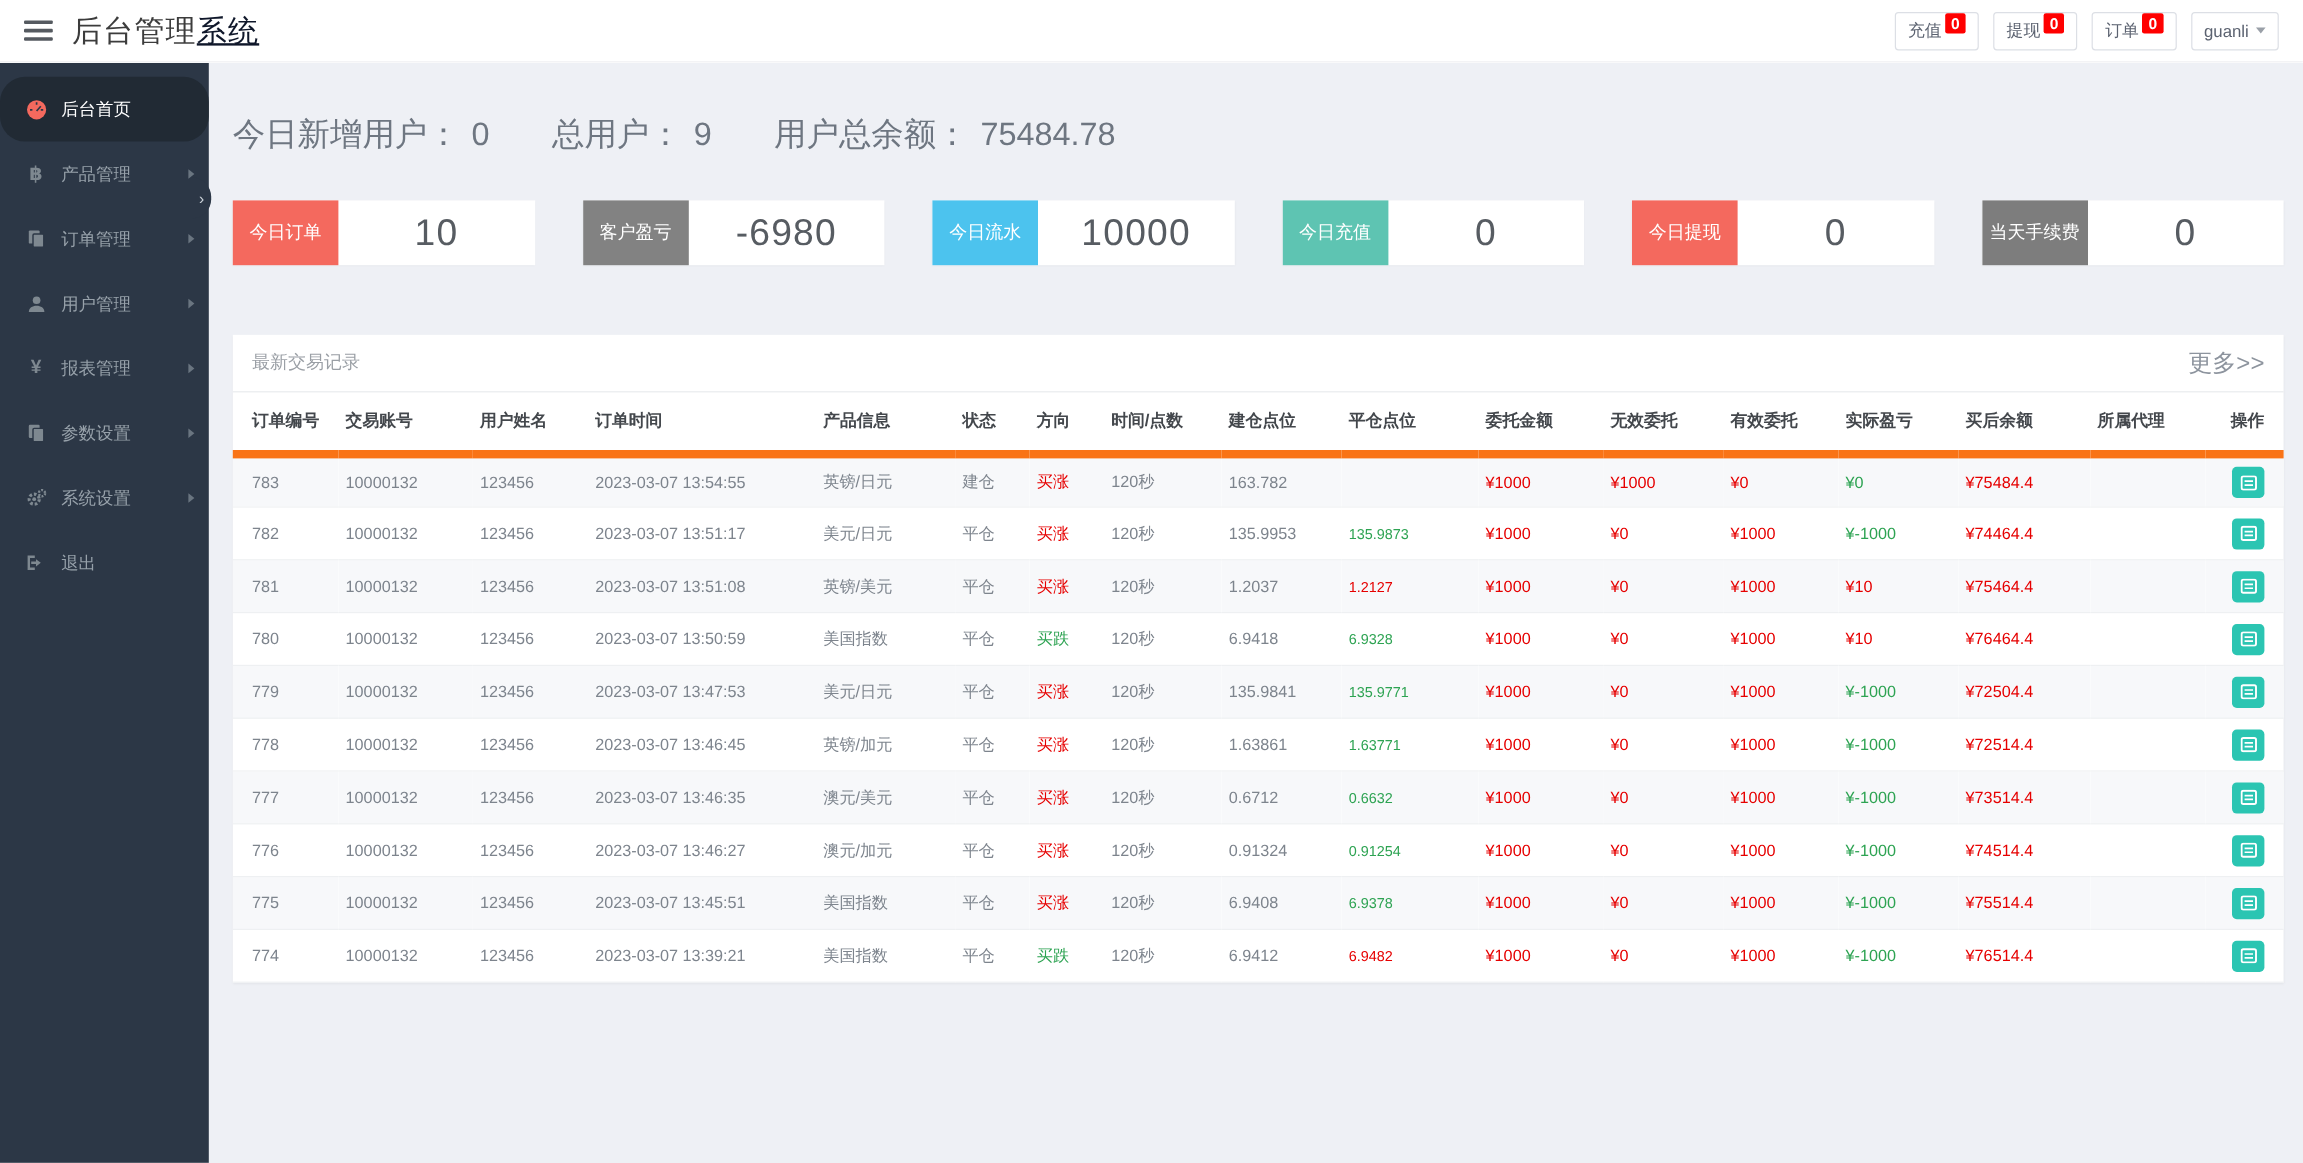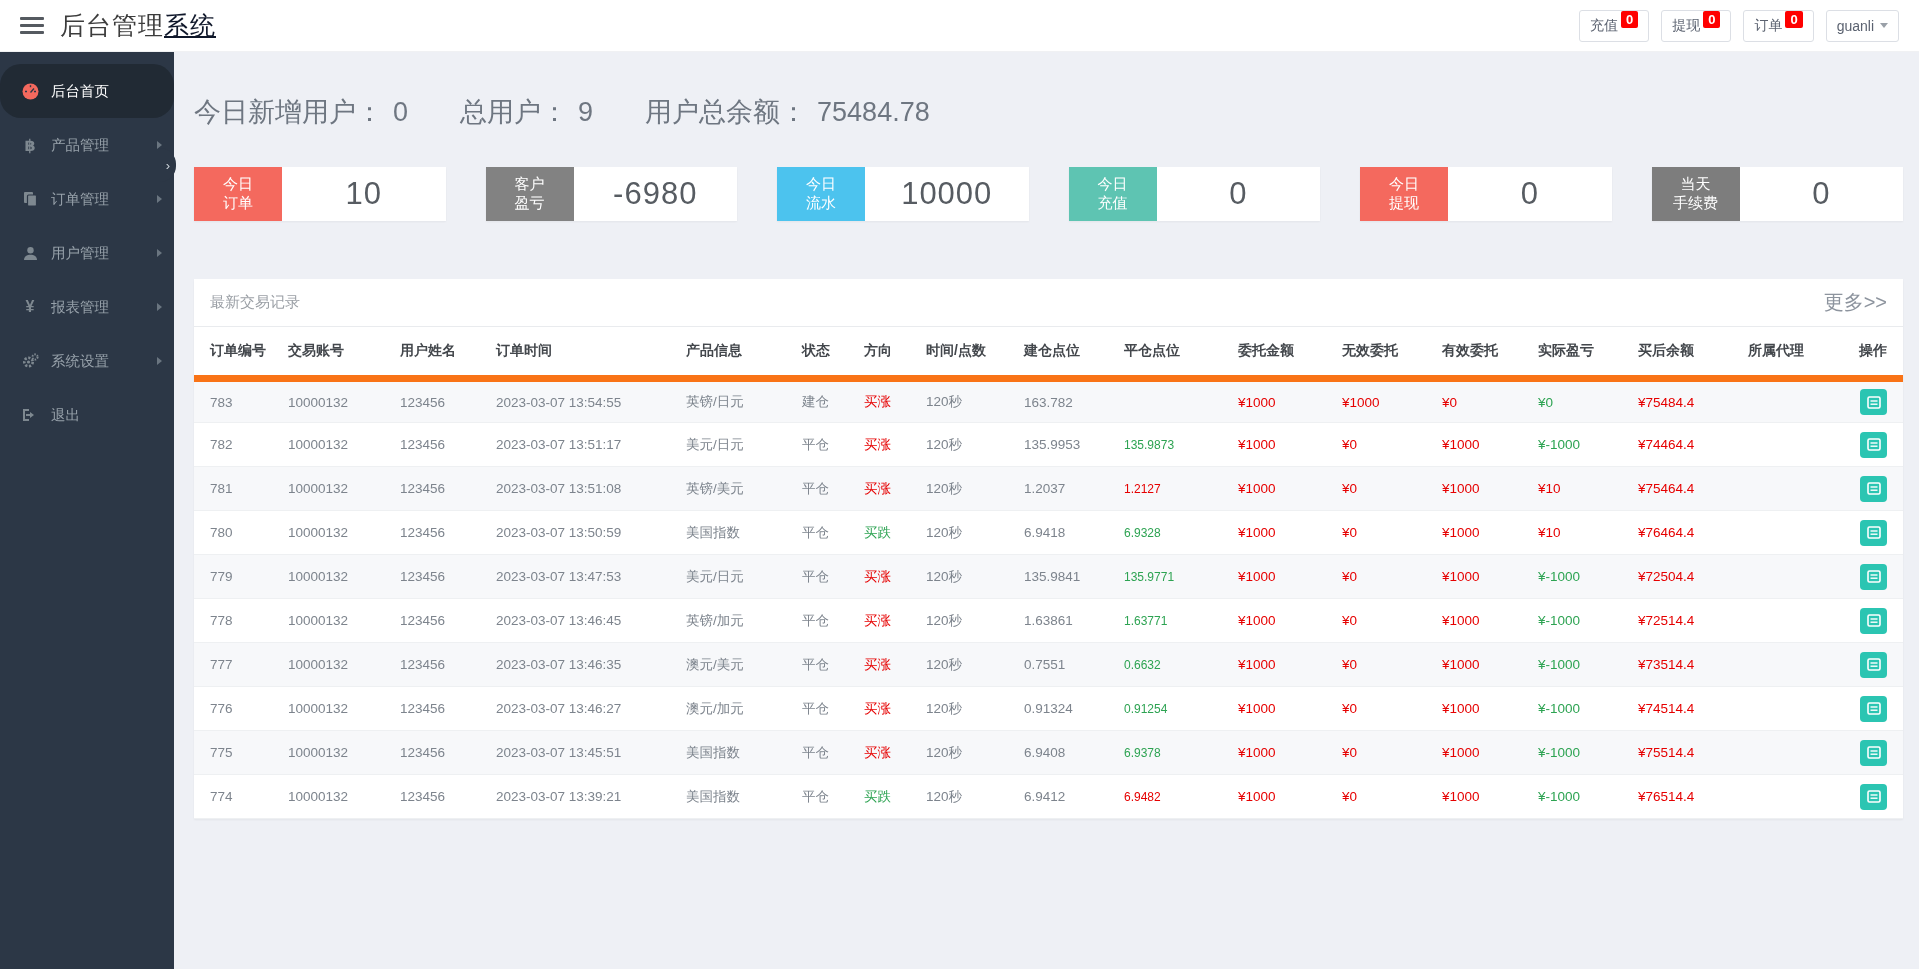--- a/index.html
+++ b/index.html
@@ -50,21 +50,21 @@
   }
   
   .main { margin-left:174px; padding:52px 16px 0 20px; }
   .stats-line { margin-top:42px; display:flex; align-items:baseline; color:#6e7681; font-size:27px; }
   .stat-item { margin-right:52px; display:flex; align-items:baseline; }
   .stat-item .v { margin-left:10px; }
   
   .cards { display:flex; gap:40px; margin-top:37px; }
   .card { flex:1; height:54px; background:#fff; display:flex; box-shadow:0 1px 2px rgba(0,0,0,.05); }
   .card .tag {
-    width:88px; color:#fff; font-size:15px; line-height:1.25; display:flex; flex-direction:column;
+    width:88px; color:#fff; font-size:15px; line-height:1.25; display:flex; 
     align-items:center; justify-content:center; text-align:left;
   }
   .card .val { flex:1; display:flex; align-items:center; justify-content:center; font-size:31px; color:#575c62; font-weight:400; letter-spacing:1px; }
   
   .panel { background:#fff; margin-top:58px; box-shadow:0 1px 2px rgba(0,0,0,.05); }
   .panel-head { height:48px; display:flex; align-items:center; padding:0 16px; border-bottom:1px solid #e9ebee; }
   .panel-title { color:#9a9fa5; font-size:15px; }
   .more-link { margin-left:auto; color:#8d949e; font-size:20px; cursor:pointer; }
   table { width:100%; border-collapse:collapse; table-layout:fixed; }
   th { text-align:left; font-size:14px; color:#43474c; font-weight:bold; padding:15px 6px; border-bottom:7px solid #f97316; white-space:nowrap; }
@@ -154,20 +154,30 @@
         </svg>
       </span>
       <span>用户管理</span>
       <span class="chev-r"></span>
     </div>
     <div class="side-item">
       <span class="ic">
         <span style="font-weight:bold;font-size:16px;">¥</span>
       </span>
       <span>报表管理</span>
+      <span class="chev-r"></span>
+    </div>
+    <div class="side-item">
+      <span class="ic">
+        <svg xmlns="http://www.w3.org/2000/svg" width="15" height="16" viewBox="0 0 15 16">
+          <rect x="1" y="1" width="9" height="11" rx="1" fill="#7e8890"></rect>
+          <rect x="4.5" y="4" width="9" height="11" rx="1" fill="#7e8890" stroke="#2c3746" stroke-width="1.2"></rect>
+        </svg>
+      </span>
+      <span>参数设置</span>
       <span class="chev-r"></span>
     </div>
     <div class="side-item">
       <span class="ic">
         <svg xmlns="http://www.w3.org/2000/svg" width="17" height="16" viewBox="0 0 17 16">
           <circle cx="6.5" cy="9" r="4.2" fill="none" stroke="#7e8890" stroke-width="2.6" stroke-dasharray="2.2 1.6"></circle>
           <circle cx="6.5" cy="9" r="1.6" fill="#7e8890"></circle>
           <circle cx="13" cy="4" r="2.6" fill="none" stroke="#7e8890" stroke-width="2" stroke-dasharray="1.6 1.2"></circle>
         </svg>
       </span>
@@ -459,21 +469,21 @@
           </tr>
           <tr>
             <td class="">777</td>
             <td class="">10000132</td>
             <td class="">123456</td>
             <td class="">2023-03-07 13:46:35</td>
             <td class="">澳元/美元</td>
             <td class="">平仓</td>
             <td class="c-red">买涨</td>
             <td class="">120秒</td>
-            <td class="">0.7551</td>
+            <td class="">0.6712</td>
             <td class="c-green big">0.6632</td>
             <td class="c-red">¥1000</td>
             <td class="c-red">¥0</td>
             <td class="c-red">¥1000</td>
             <td class="c-green">¥-1000</td>
             <td class="c-red">¥73514.4</td>
             <td class=""></td>
             <td class=""><button class="op-btn">
                 <span>
                   <svg xmlns="http://www.w3.org/2000/svg" width="14" height="13" viewBox="0 0 14 13">

